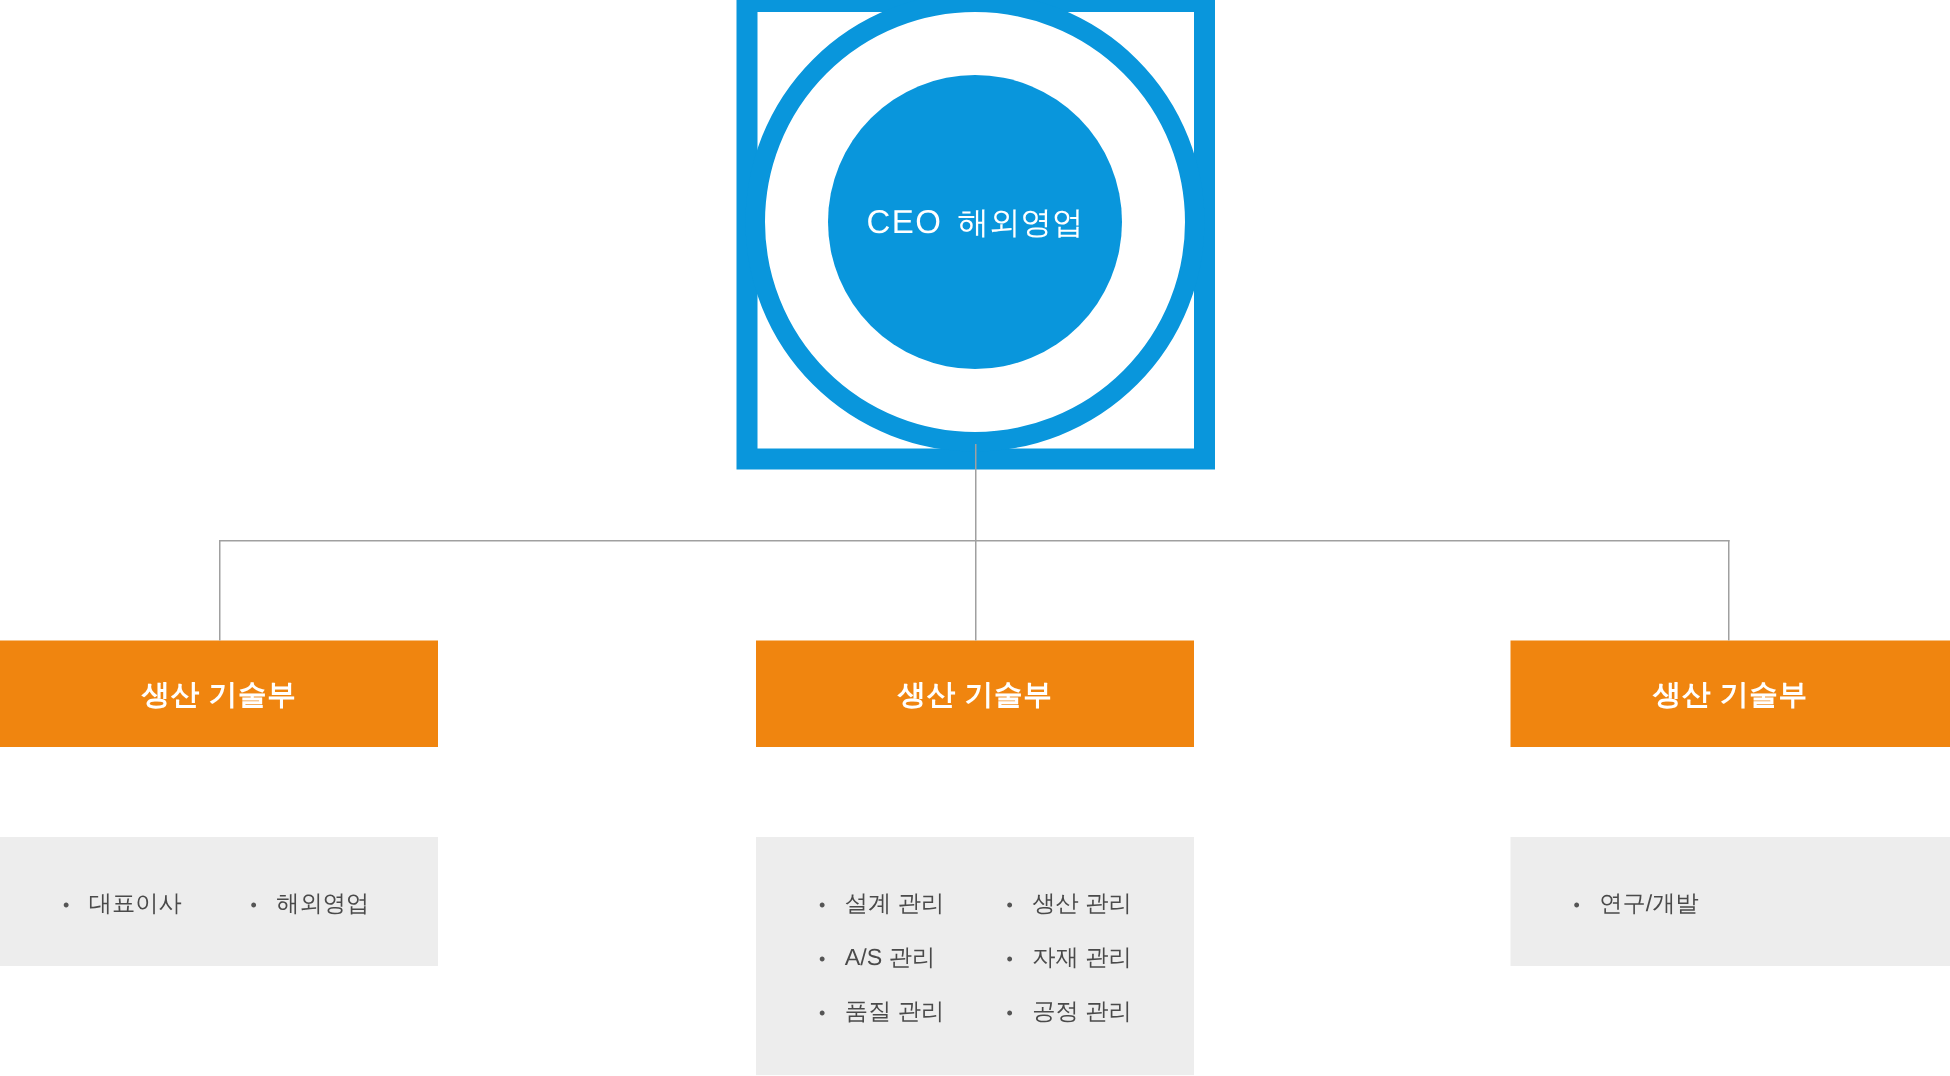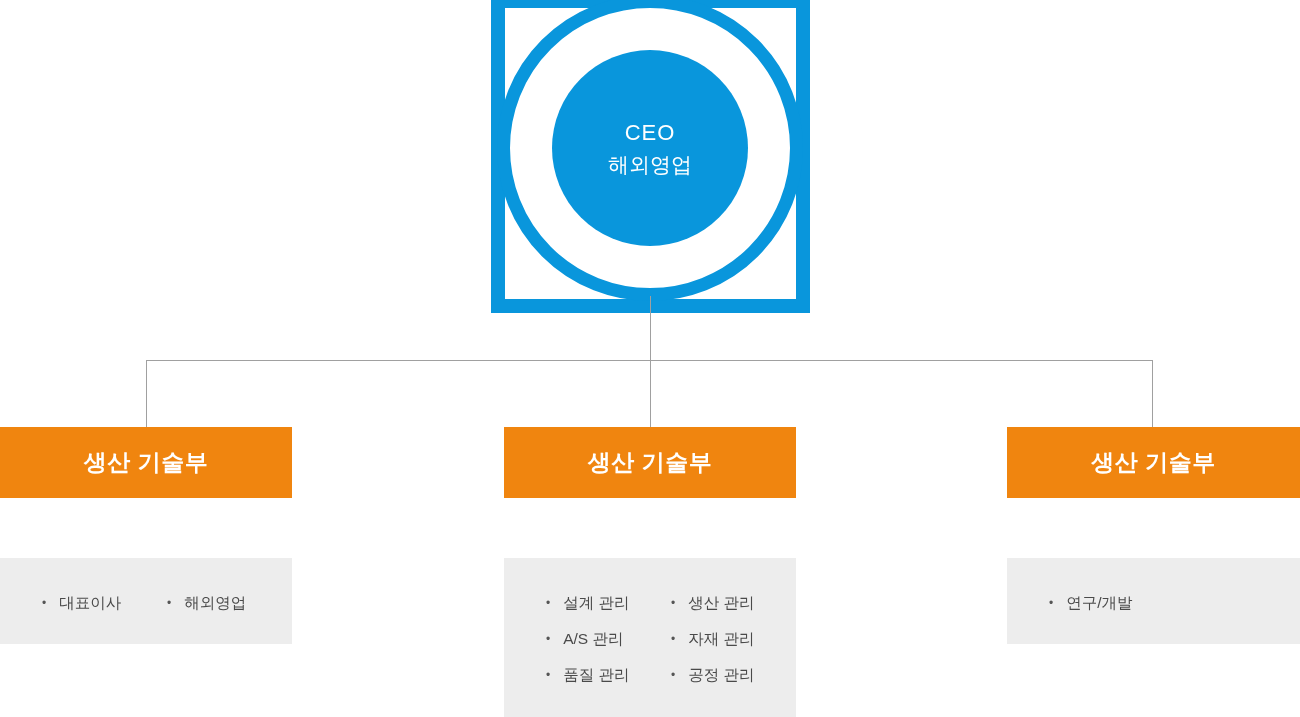--- a/index.html
+++ b/index.html
@@ -37,21 +37,21 @@
     z-index:2;
   }
   .ceo-inner{
     position:absolute;
     left:50%;top:50%;
     transform:translate(-50%,-50%);
     width:196px;height:196px;
     border-radius:50%;
     background:var(--blue);
     display:flex;
-    flex-direction:column;
+    flex-direction:row;
     align-items:center;
     justify-content:center;
     gap:10px;
     color:#fff;
     text-align:center;
   }
   .ceo-title{font-size:22px;font-weight:500;letter-spacing:1px;line-height:1;}
   .ceo-subtitle{font-size:21px;font-weight:500;line-height:1;}
 
   
@@ -66,21 +66,21 @@
 
   
   .dept{position:absolute;top:427px;}
   .dept-0{left:0;width:292px;}
   .dept-1{left:504px;width:292px;}
   .dept-2{left:1007px;width:293px;}
   .dept-header{
     height:71px;
     background:var(--orange);
     color:#fff;
-    font-size:23px;
+    font-size:19px;
     font-weight:700;
     display:flex;
     align-items:center;
     justify-content:center;
     letter-spacing:0.5px;
   }
   .dept-list{
     margin-top:60px;
     background:var(--panel);
     height:86px;

